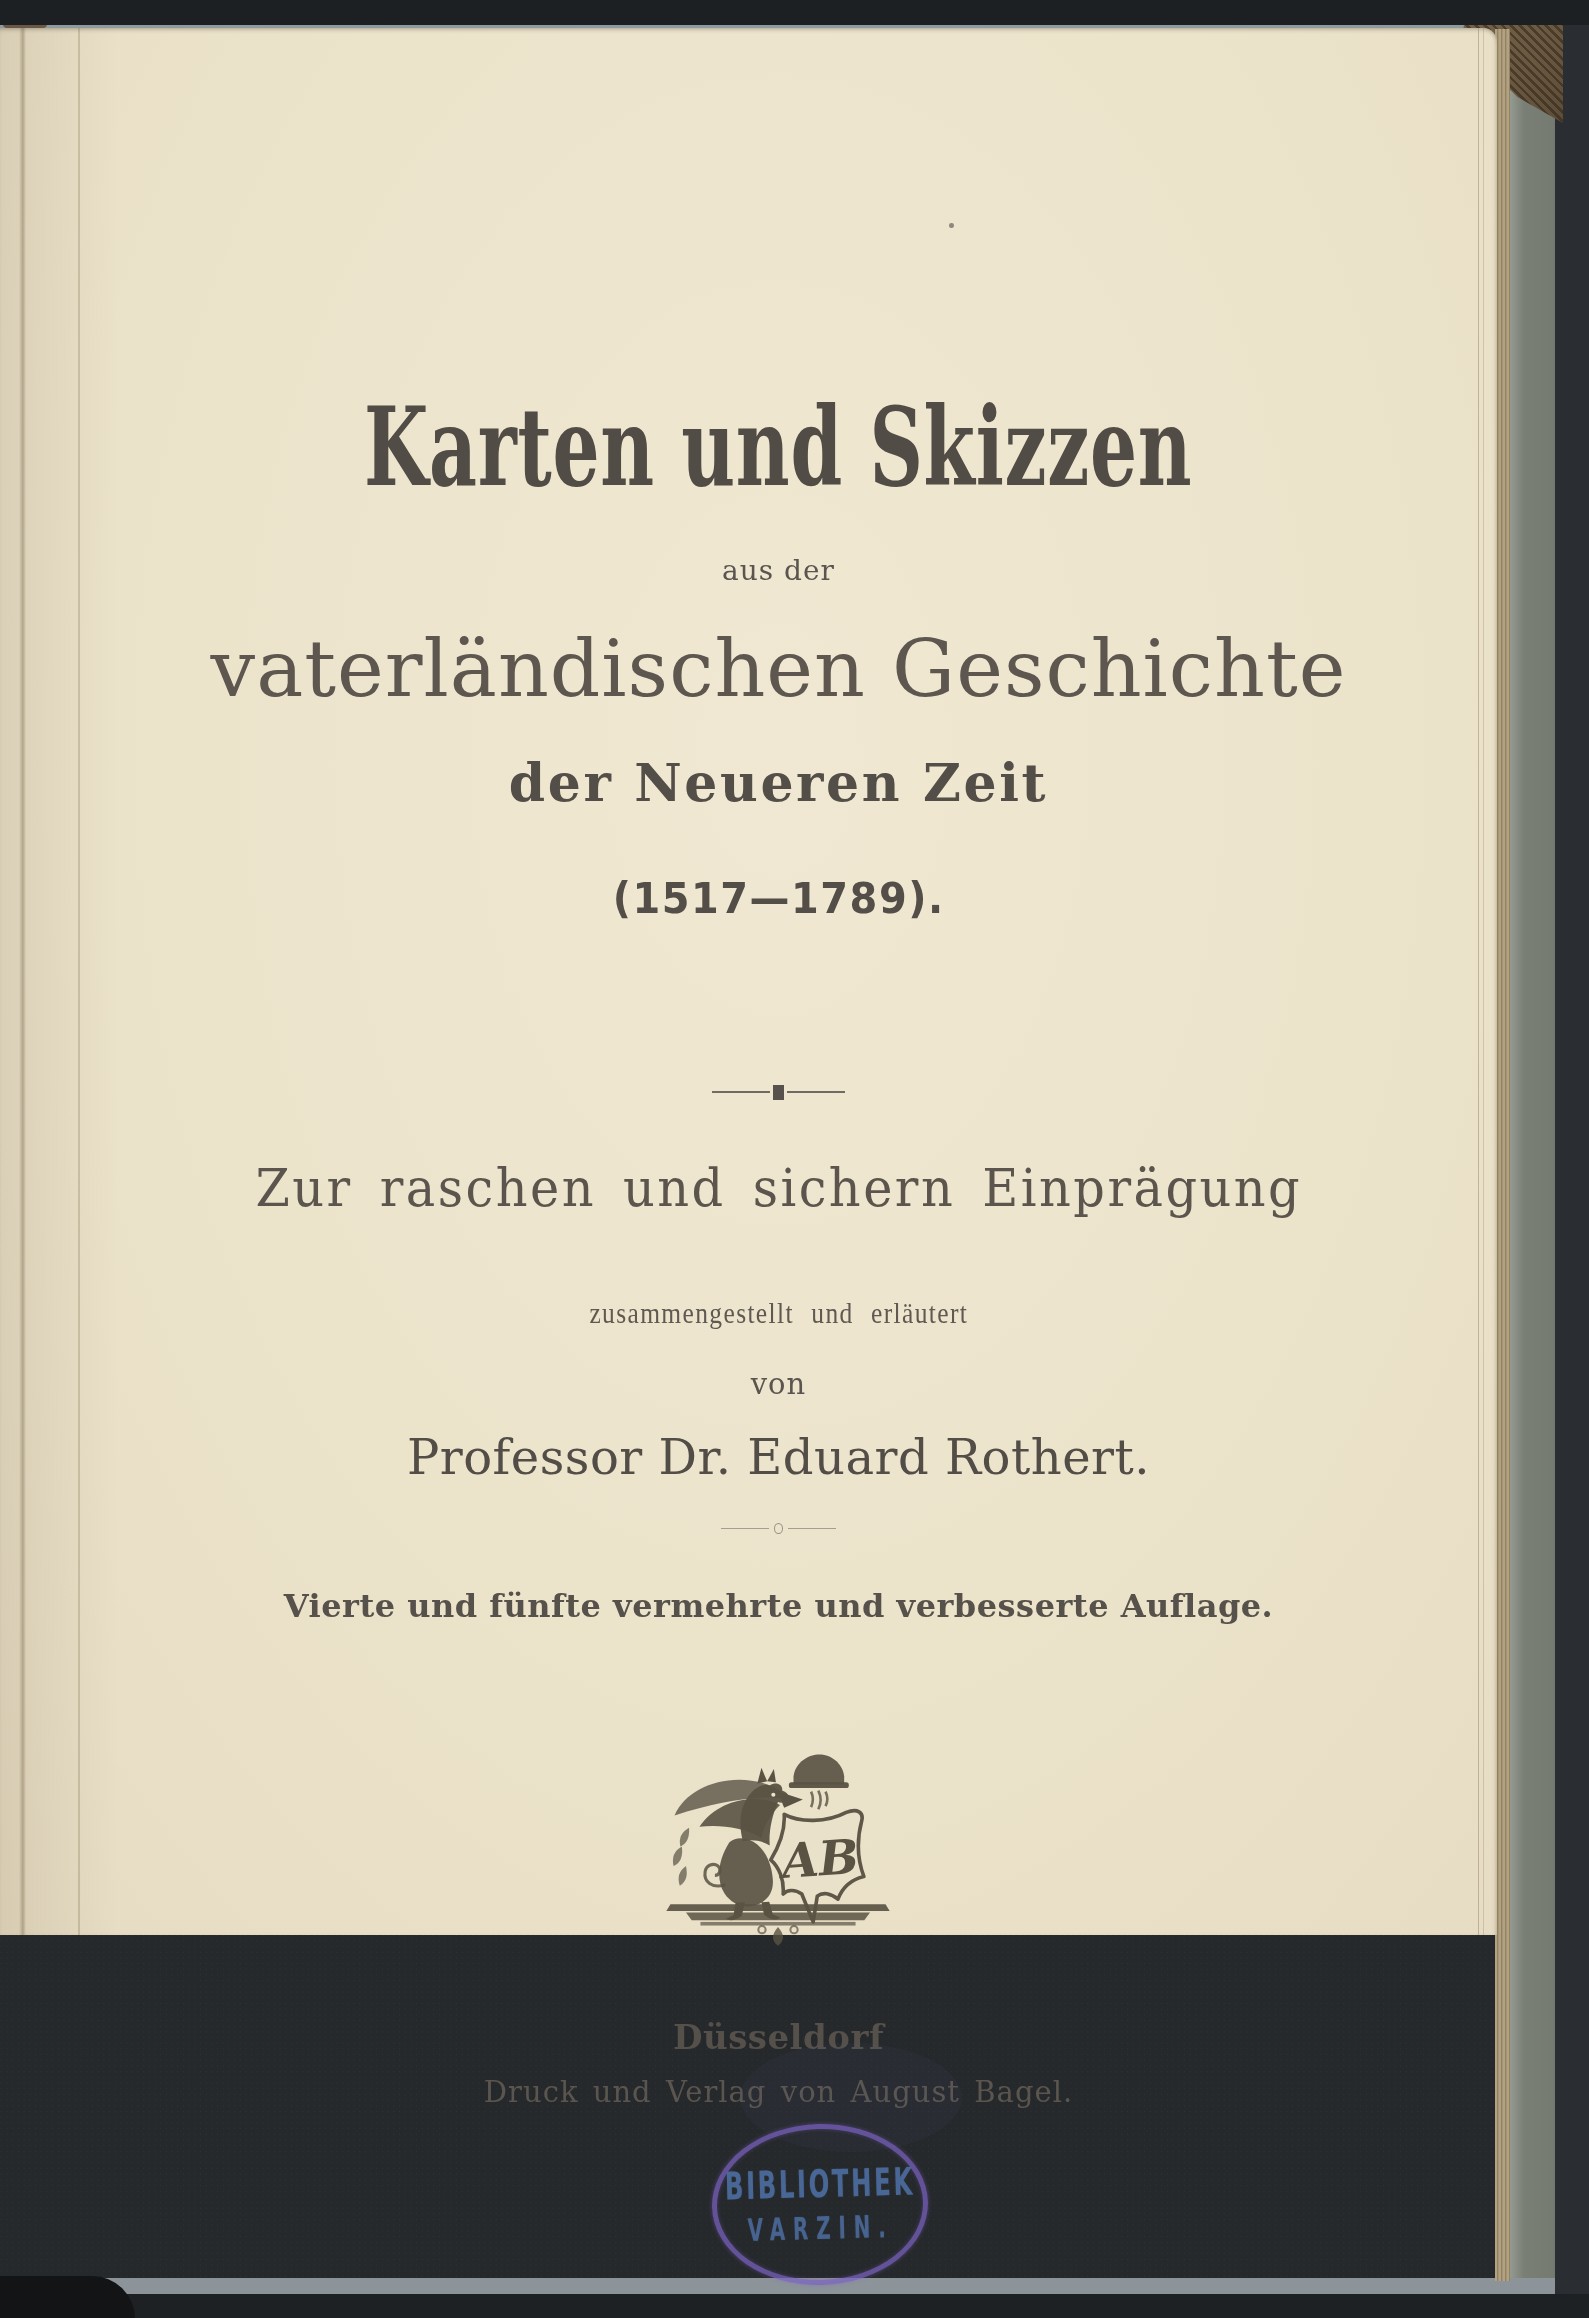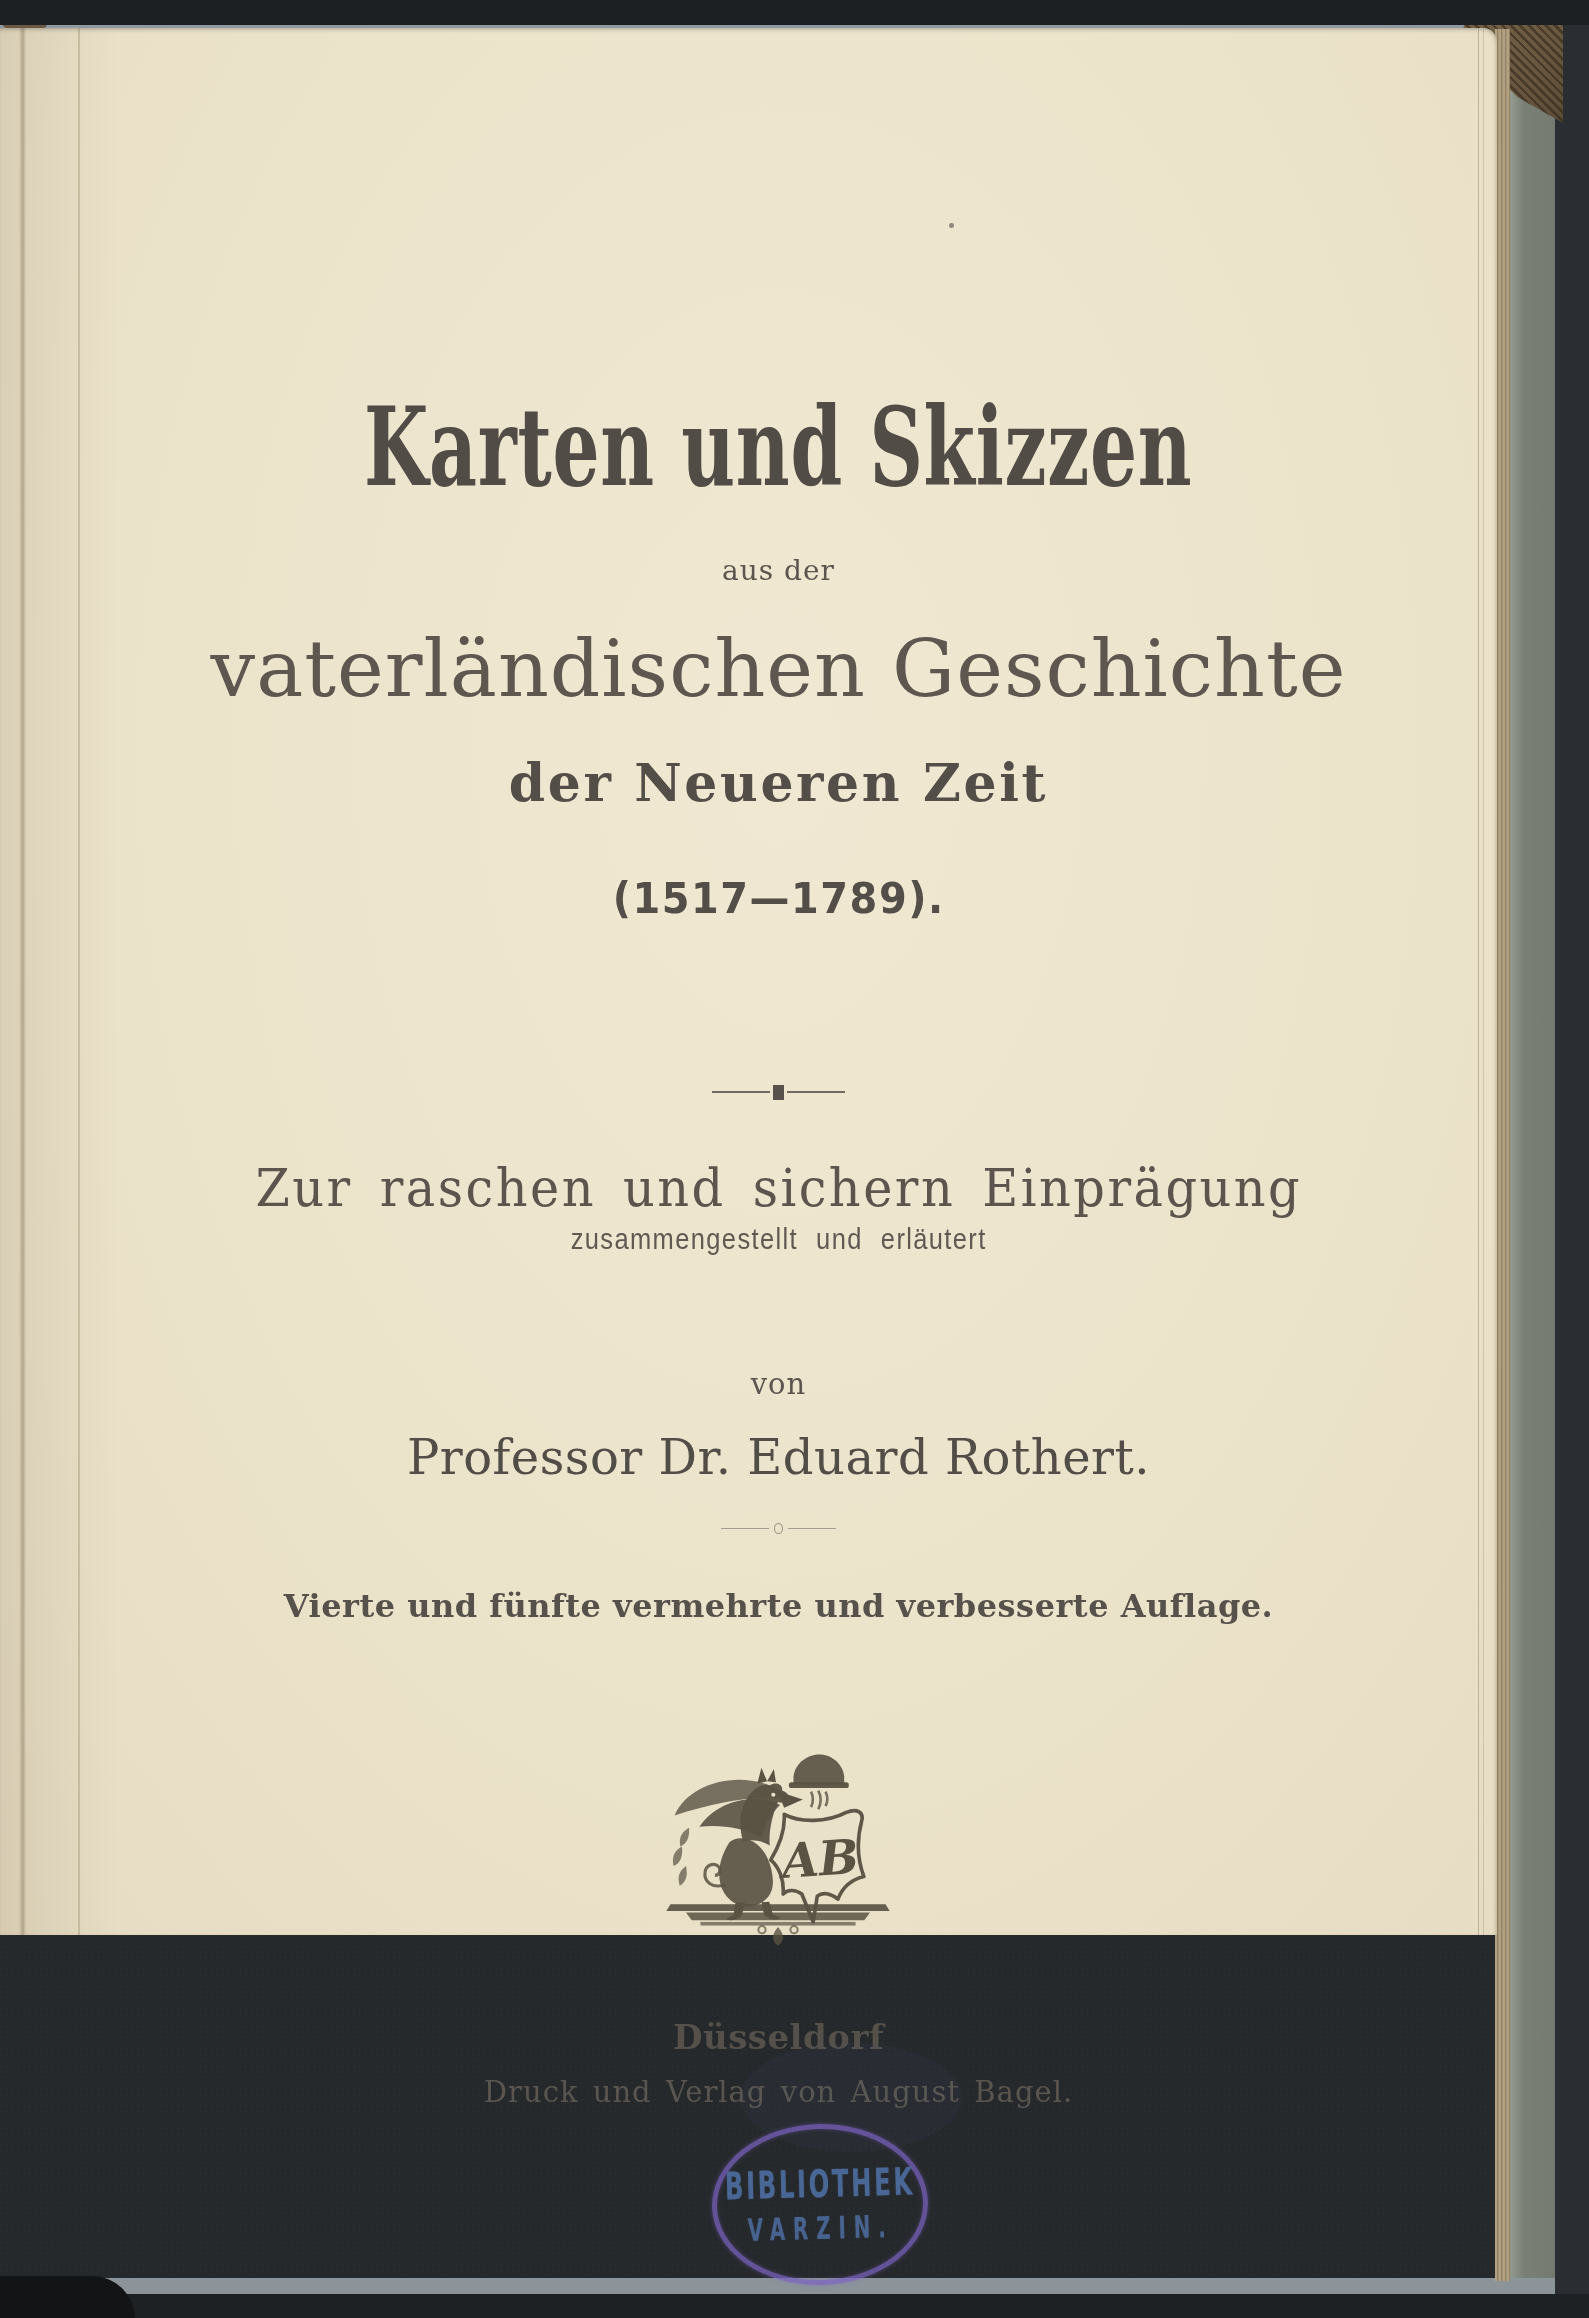--- a/index.html
+++ b/index.html
@@ -50,22 +50,22 @@
   .l-title .cond{transform:scaleX(.68);letter-spacing:1px;}
   .l-aus     {top:529px;font-size:28px; color:#5a554e;letter-spacing:1px;}
   .l-vater   {top:602px;font-size:79px;color:#5d5750;letter-spacing:1px;}
   .l-neueren {top:729px;font-size:52px;font-weight:bold;color:#534e48;letter-spacing:2.6px;}
   .l-date    {top:850px;font-size:42px;font-weight:bold;color:#534e48;
               font-family:"DejaVu Sans","Liberation Sans",sans-serif;}
   .l-date .cond{transform:scaleX(.95);letter-spacing:1.6px;}
   .l-band    {top:957px;font-size:34px;font-weight:bold;color:#57524b;letter-spacing:1px;}
   .l-zur     {top:1134px;font-size:52px;color:#5b554d;}
   .l-zur .cond{transform:scaleX(.95);letter-spacing:2.6px;word-spacing:9.3px;}
-  .l-zusammen{top:1196px;font-size:30px;color:#5f5952;
-              font-family:Liberation Sans, sans-serif;}
+  .l-zusammen{top:1270px;font-size:30px;color:#5f5952;
+              font-family:Liberation Serif, serif;}
   .l-zusammen .cond{transform:scaleX(.85);letter-spacing:1.6px;word-spacing:11.4px;}
   .l-von     {top:1342px;font-size:29px;color:#5a554e;letter-spacing:1px;}
   .l-author  {top:1405px;font-size:48px;font-weight:normal;color:#524d47;letter-spacing:0.5px;}
   .l-edition {top:1562px;font-size:32px;font-weight:bold;color:#56514a;letter-spacing:0.5px;}
   .l-city    {top:1992px;font-size:34px;font-weight:bold;color:#55504a;letter-spacing:0.5px;}
   .l-pub     {top:2050px;font-size:29px;color:#5a554e;letter-spacing:1px;word-spacing:4.1px;}
 
   
   .div1{top:1057px;height:15.5px;}
   .div1 .rule{display:inline-block;vertical-align:middle;width:58px;height:1.6px;background:#6f6a62;}

